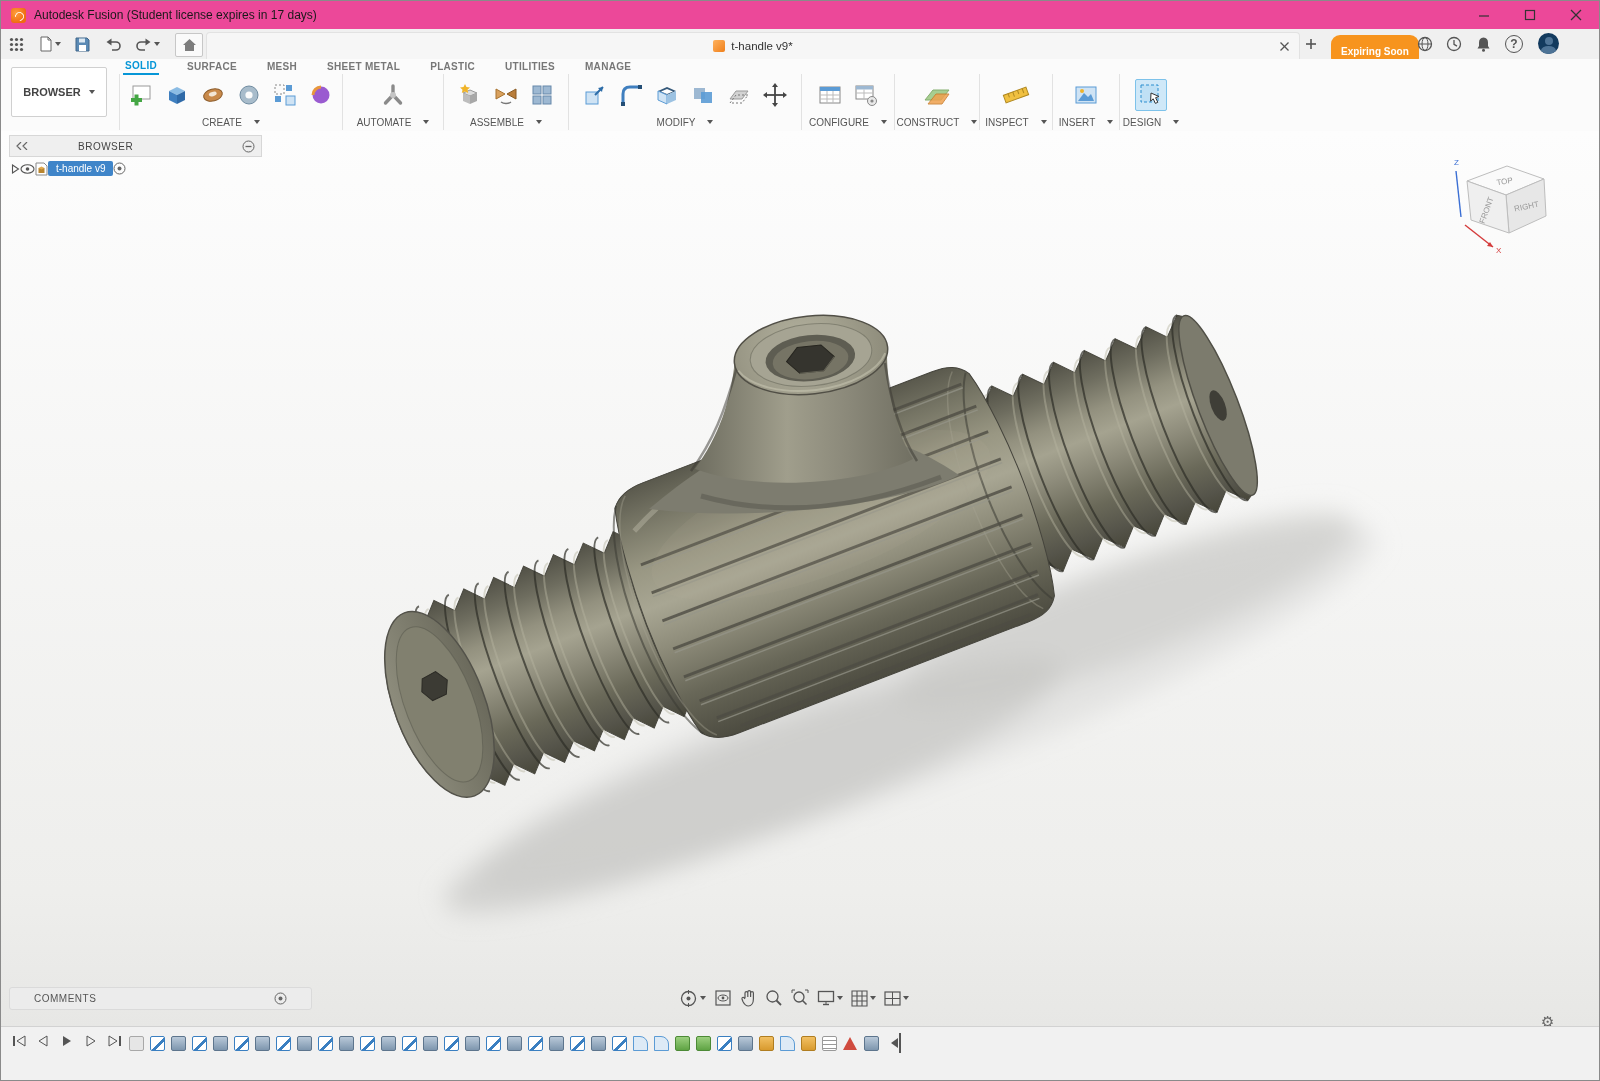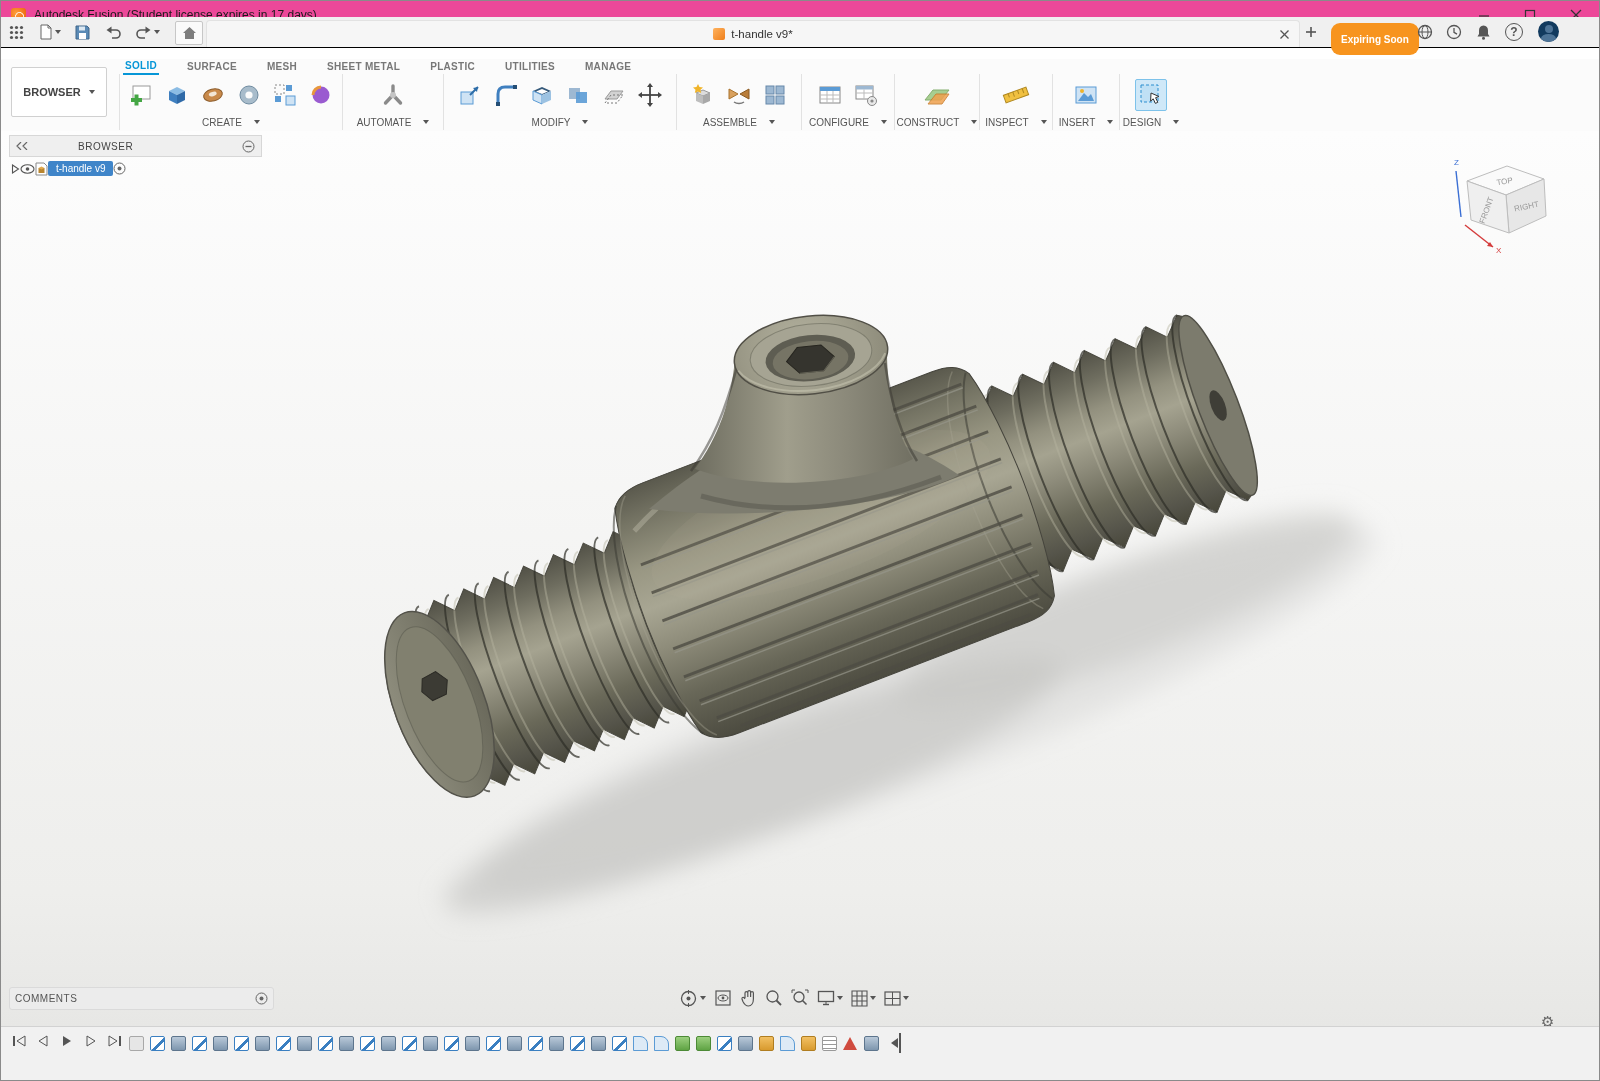--- a/index.html
+++ b/index.html
@@ -6,21 +6,21 @@
   .window{position:relative;width:1600px;height:1081px;background:#fff;border:1px solid #8a8a8a;box-sizing:border-box;overflow:hidden;}
   
   .titlebar{position:absolute;left:0;top:0;width:100%;height:28px;background:#ec4899;border-bottom:1px solid #e8e8e8;display:flex;align-items:center;}
   .app-logo{width:15px;height:15px;margin:0 8px 0 10px;border-radius:3px;background:radial-gradient(circle at 35% 35%, #ff9f3c, #ef6c12 70%);position:relative;}
   .app-logo:after{content:"";position:absolute;left:4px;top:4px;width:7px;height:7px;border-radius:50%;border:1.5px solid #fff;border-bottom-color:transparent;transform:rotate(40deg);}
   .title-text{font-size:12px;color:#1a1a1a;}
   .win-controls{position:absolute;right:0;top:0;height:28px;display:flex;}
   .win-btn{width:46px;height:28px;display:flex;align-items:center;justify-content:center;}
   .win-btn svg{stroke:#333;stroke-width:1.2;fill:none;}
   
-  .strip{position:absolute;left:0;top:16px;width:100%;height:30px;background:#f0f0f0;border-bottom:1px solid #000000;}
+  .strip{position:absolute;left:0;top:28px;width:100%;height:30px;background:#f0f0f0;border-bottom:1px solid #000000;}
   .tool-btn{position:absolute;top:4px;height:22px;display:flex;align-items:center;justify-content:center;}
   .tool-btn svg{display:block;}
   .caret-sm{width:0;height:0;border-left:3.5px solid transparent;border-right:3.5px solid transparent;border-top:4px solid #555;display:inline-block;margin-left:2px;}
   .home-box{border:1px solid #c7c7c7;background:#fafafa;border-radius:2px;width:26px;}
   .doc-tab{position:absolute;left:205px;top:3px;width:1092px;height:26px;background:#f6f6f6;border:1px solid #e2e2e2;border-bottom:none;border-radius:4px 4px 0 0;display:flex;align-items:center;justify-content:center;}
   .doc-tab-icon{width:12px;height:12px;background:linear-gradient(135deg,#ffb25e,#ef7f1a);border-radius:2px;margin-right:6px;}
   .doc-tab-label{font-size:11.5px;color:#333;}
   .doc-tab-close{position:absolute;right:8px;top:6px;width:14px;height:14px;display:flex;align-items:center;justify-content:center;}
   .badge{position:absolute;left:1330px;top:6px;height:32px;padding:0 10px;background:#f7941e;border-radius:9px;color:#fff;font-size:10px;font-weight:bold;display:flex;align-items:center;}
   .avatar{position:absolute;left:1537px;top:4px;width:21px;height:21px;border-radius:50%;background:#123a5e;overflow:hidden;}
@@ -42,21 +42,21 @@
   
   .canvas{position:absolute;left:0;top:130px;width:1600px;height:895px;background:linear-gradient(#fdfdfd,#eeeeec 85%,#e7e7e5);}
   .model-svg{position:absolute;left:0;top:0;}
   
   .browser{position:absolute;left:8px;top:4px;width:253px;}
   .browser-header{height:20px;background:rgba(238,238,238,.95);border:1px solid #d7d7d7;display:flex;align-items:center;padding:0 6px;gap:6px;}
   .browser-title{font-size:10px;color:#444;letter-spacing:.5px;flex:1;padding-left:44px;}
   .browser-item{height:23px;display:flex;align-items:center;padding-left:2px;}
   .sel-pill{background:#3f85c9;border-radius:2px;color:#fff;font-size:10px;padding:2px 8px;}
   
-  .comments{position:absolute;left:8px;top:856px;width:253px;height:21px;background:#ececec;border:1px solid #dadada;border-radius:3px;display:flex;align-items:center;padding:0 5px;}
+  .comments{position:absolute;left:8px;top:856px;width:253px;height:21px;background:#ececec;border:1px solid #dadada;border-radius:3px;display:flex;align-items:center;padding:0 24px;}
   .comments-title{flex:1;font-size:10px;color:#555;letter-spacing:.5px;}
   .navbar{position:absolute;left:676px;top:854px;height:26px;display:flex;align-items:center;gap:4px;}
   .nav-btn{display:flex;align-items:center;padding:2px;}
   .gear{position:absolute;left:1540px;top:882px;font-size:15px;color:#666;font-family:"DejaVu Sans",sans-serif;}
   
   .viewcube{position:absolute;left:1448px;top:10px;}
   
   .timeline{position:absolute;left:0;top:1025px;width:100%;height:56px;background:#f1f1f1;border-top:1px solid #d2d2d2;}
   .tl-controls{position:absolute;left:10px;top:6px;display:flex;gap:8px;align-items:center;}
   .tl-ctrl{width:16px;height:16px;display:flex;align-items:center;justify-content:center;}
@@ -272,20 +272,52 @@
                 <circle cx="13" cy="13" r="3" fill="#c5c5c5"></circle>
               </svg>
             </div>
         </div>
         <div class="rlabel">
             <span>AUTOMATE</span>
             <span class="caret-sm"></span>
           </div>
       </div>
 
+      <div class="rgroup" style="width:124px">
+        <div class="ricons">
+          <div class="ribbon-icon">
+              <svg width="26" height="26">
+                <polygon points="6,11 13,8 20,11 13,14" fill="#dcdcdc" stroke="#999"></polygon>
+                <polygon points="6,11 13,14 13,22 6,19" fill="#bdbdbd"></polygon>
+                <polygon points="13,14 20,11 20,19 13,22" fill="#a8a8a8"></polygon>
+                <path d="M8 2 l1.5 3 l3.5 .5 l-2.5 2.3 l.7 3.2 l-3.2-1.6 l-3.2 1.6 l.7-3.2 L3 5.5 l3.5-.5 z" fill="#f0b429"></path>
+              </svg>
+            </div>
+          <div class="ribbon-icon">
+              <svg width="26" height="26">
+                <polygon points="3,7 12,12 3,17" fill="#d9a15e" stroke="#a8732f"></polygon>
+                <polygon points="23,7 14,12 23,17" fill="#b97d3a" stroke="#8a5a22"></polygon>
+                <path d="M8 20 a7 5 0 0 0 10 0" fill="none" stroke="#777" stroke-width="1.4"></path>
+              </svg>
+            </div>
+          <div class="ribbon-icon">
+              <svg width="26" height="26">
+                <rect x="4" y="4" width="8" height="8" fill="#9db8d2" stroke="#6688aa"></rect>
+                <rect x="14" y="4" width="8" height="8" fill="#9db8d2" stroke="#6688aa"></rect>
+                <rect x="4" y="14" width="8" height="8" fill="#9db8d2" stroke="#6688aa"></rect>
+                <rect x="14" y="14" width="8" height="8" fill="#9db8d2" stroke="#6688aa"></rect>
+              </svg>
+            </div>
+        </div>
+        <div class="rlabel">
+            <span>ASSEMBLE</span>
+            <span class="caret-sm"></span>
+          </div>
+      </div>
+
       <div class="rgroup" style="width:232px">
         <div class="ricons">
           <div class="ribbon-icon">
               <svg width="26" height="26">
                 <rect x="4" y="10" width="12" height="12" fill="#cfe3f4" stroke="#5b9bd5"></rect>
                 <line x1="13" y1="13" x2="21" y2="5" stroke="#2d6da8" stroke-width="2"></line>
                 <path d="M21 5 l-5 1 l4 4 z" fill="#2d6da8"></path>
               </svg>
             </div>
           <div class="ribbon-icon">
@@ -325,52 +357,20 @@
                   <path d="M13 1 l-3 4 h6 z"></path>
                   <path d="M13 25 l-3 -4 h6 z"></path>
                   <path d="M1 13 l4 -3 v6 z"></path>
                   <path d="M25 13 l-4 -3 v6 z"></path>
                 </g>
               </svg>
             </div>
         </div>
         <div class="rlabel">
             <span>MODIFY</span>
-            <span class="caret-sm"></span>
-          </div>
-      </div>
-
-      <div class="rgroup" style="width:124px">
-        <div class="ricons">
-          <div class="ribbon-icon">
-              <svg width="26" height="26">
-                <polygon points="6,11 13,8 20,11 13,14" fill="#dcdcdc" stroke="#999"></polygon>
-                <polygon points="6,11 13,14 13,22 6,19" fill="#bdbdbd"></polygon>
-                <polygon points="13,14 20,11 20,19 13,22" fill="#a8a8a8"></polygon>
-                <path d="M8 2 l1.5 3 l3.5 .5 l-2.5 2.3 l.7 3.2 l-3.2-1.6 l-3.2 1.6 l.7-3.2 L3 5.5 l3.5-.5 z" fill="#f0b429"></path>
-              </svg>
-            </div>
-          <div class="ribbon-icon">
-              <svg width="26" height="26">
-                <polygon points="3,7 12,12 3,17" fill="#d9a15e" stroke="#a8732f"></polygon>
-                <polygon points="23,7 14,12 23,17" fill="#b97d3a" stroke="#8a5a22"></polygon>
-                <path d="M8 20 a7 5 0 0 0 10 0" fill="none" stroke="#777" stroke-width="1.4"></path>
-              </svg>
-            </div>
-          <div class="ribbon-icon">
-              <svg width="26" height="26">
-                <rect x="4" y="4" width="8" height="8" fill="#9db8d2" stroke="#6688aa"></rect>
-                <rect x="14" y="4" width="8" height="8" fill="#9db8d2" stroke="#6688aa"></rect>
-                <rect x="4" y="14" width="8" height="8" fill="#9db8d2" stroke="#6688aa"></rect>
-                <rect x="14" y="14" width="8" height="8" fill="#9db8d2" stroke="#6688aa"></rect>
-              </svg>
-            </div>
-        </div>
-        <div class="rlabel">
-            <span>ASSEMBLE</span>
             <span class="caret-sm"></span>
           </div>
       </div>
 
       <div class="rgroup" style="width:92px">
         <div class="ricons">
           <div class="ribbon-icon">
               <svg width="26" height="26">
                 <rect x="3" y="5" width="20" height="16" fill="#fff" stroke="#888"></rect>
                 <rect x="3" y="5" width="20" height="4" fill="#5b9bd5"></rect>

